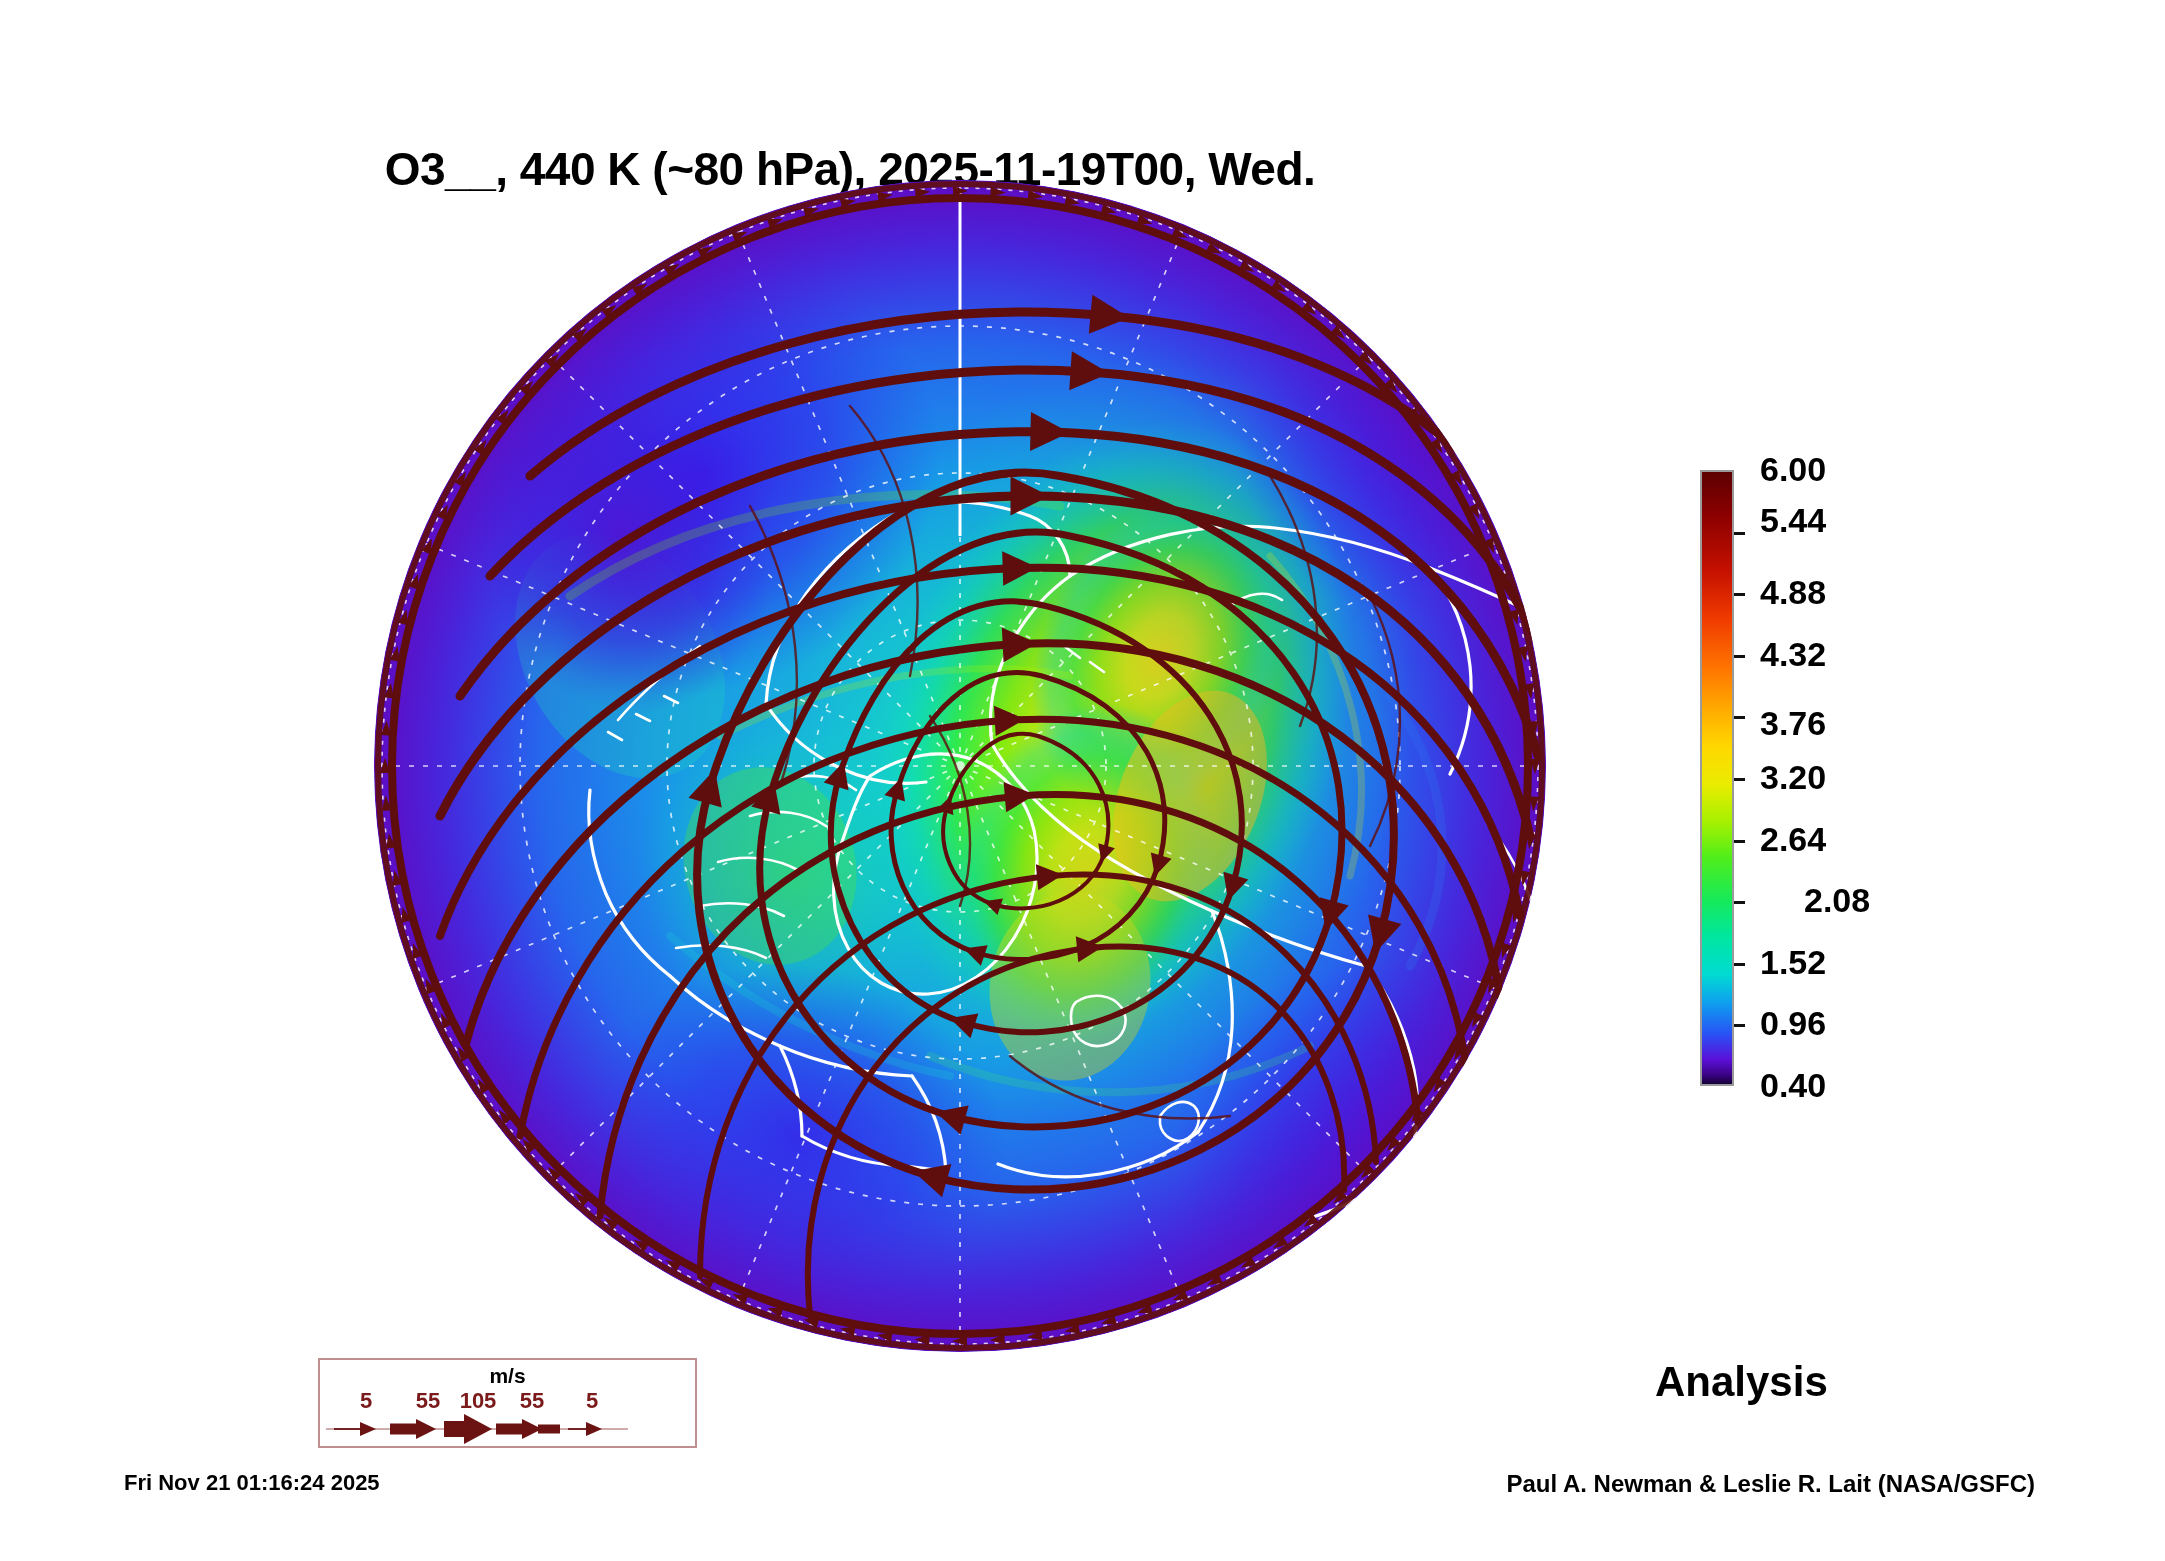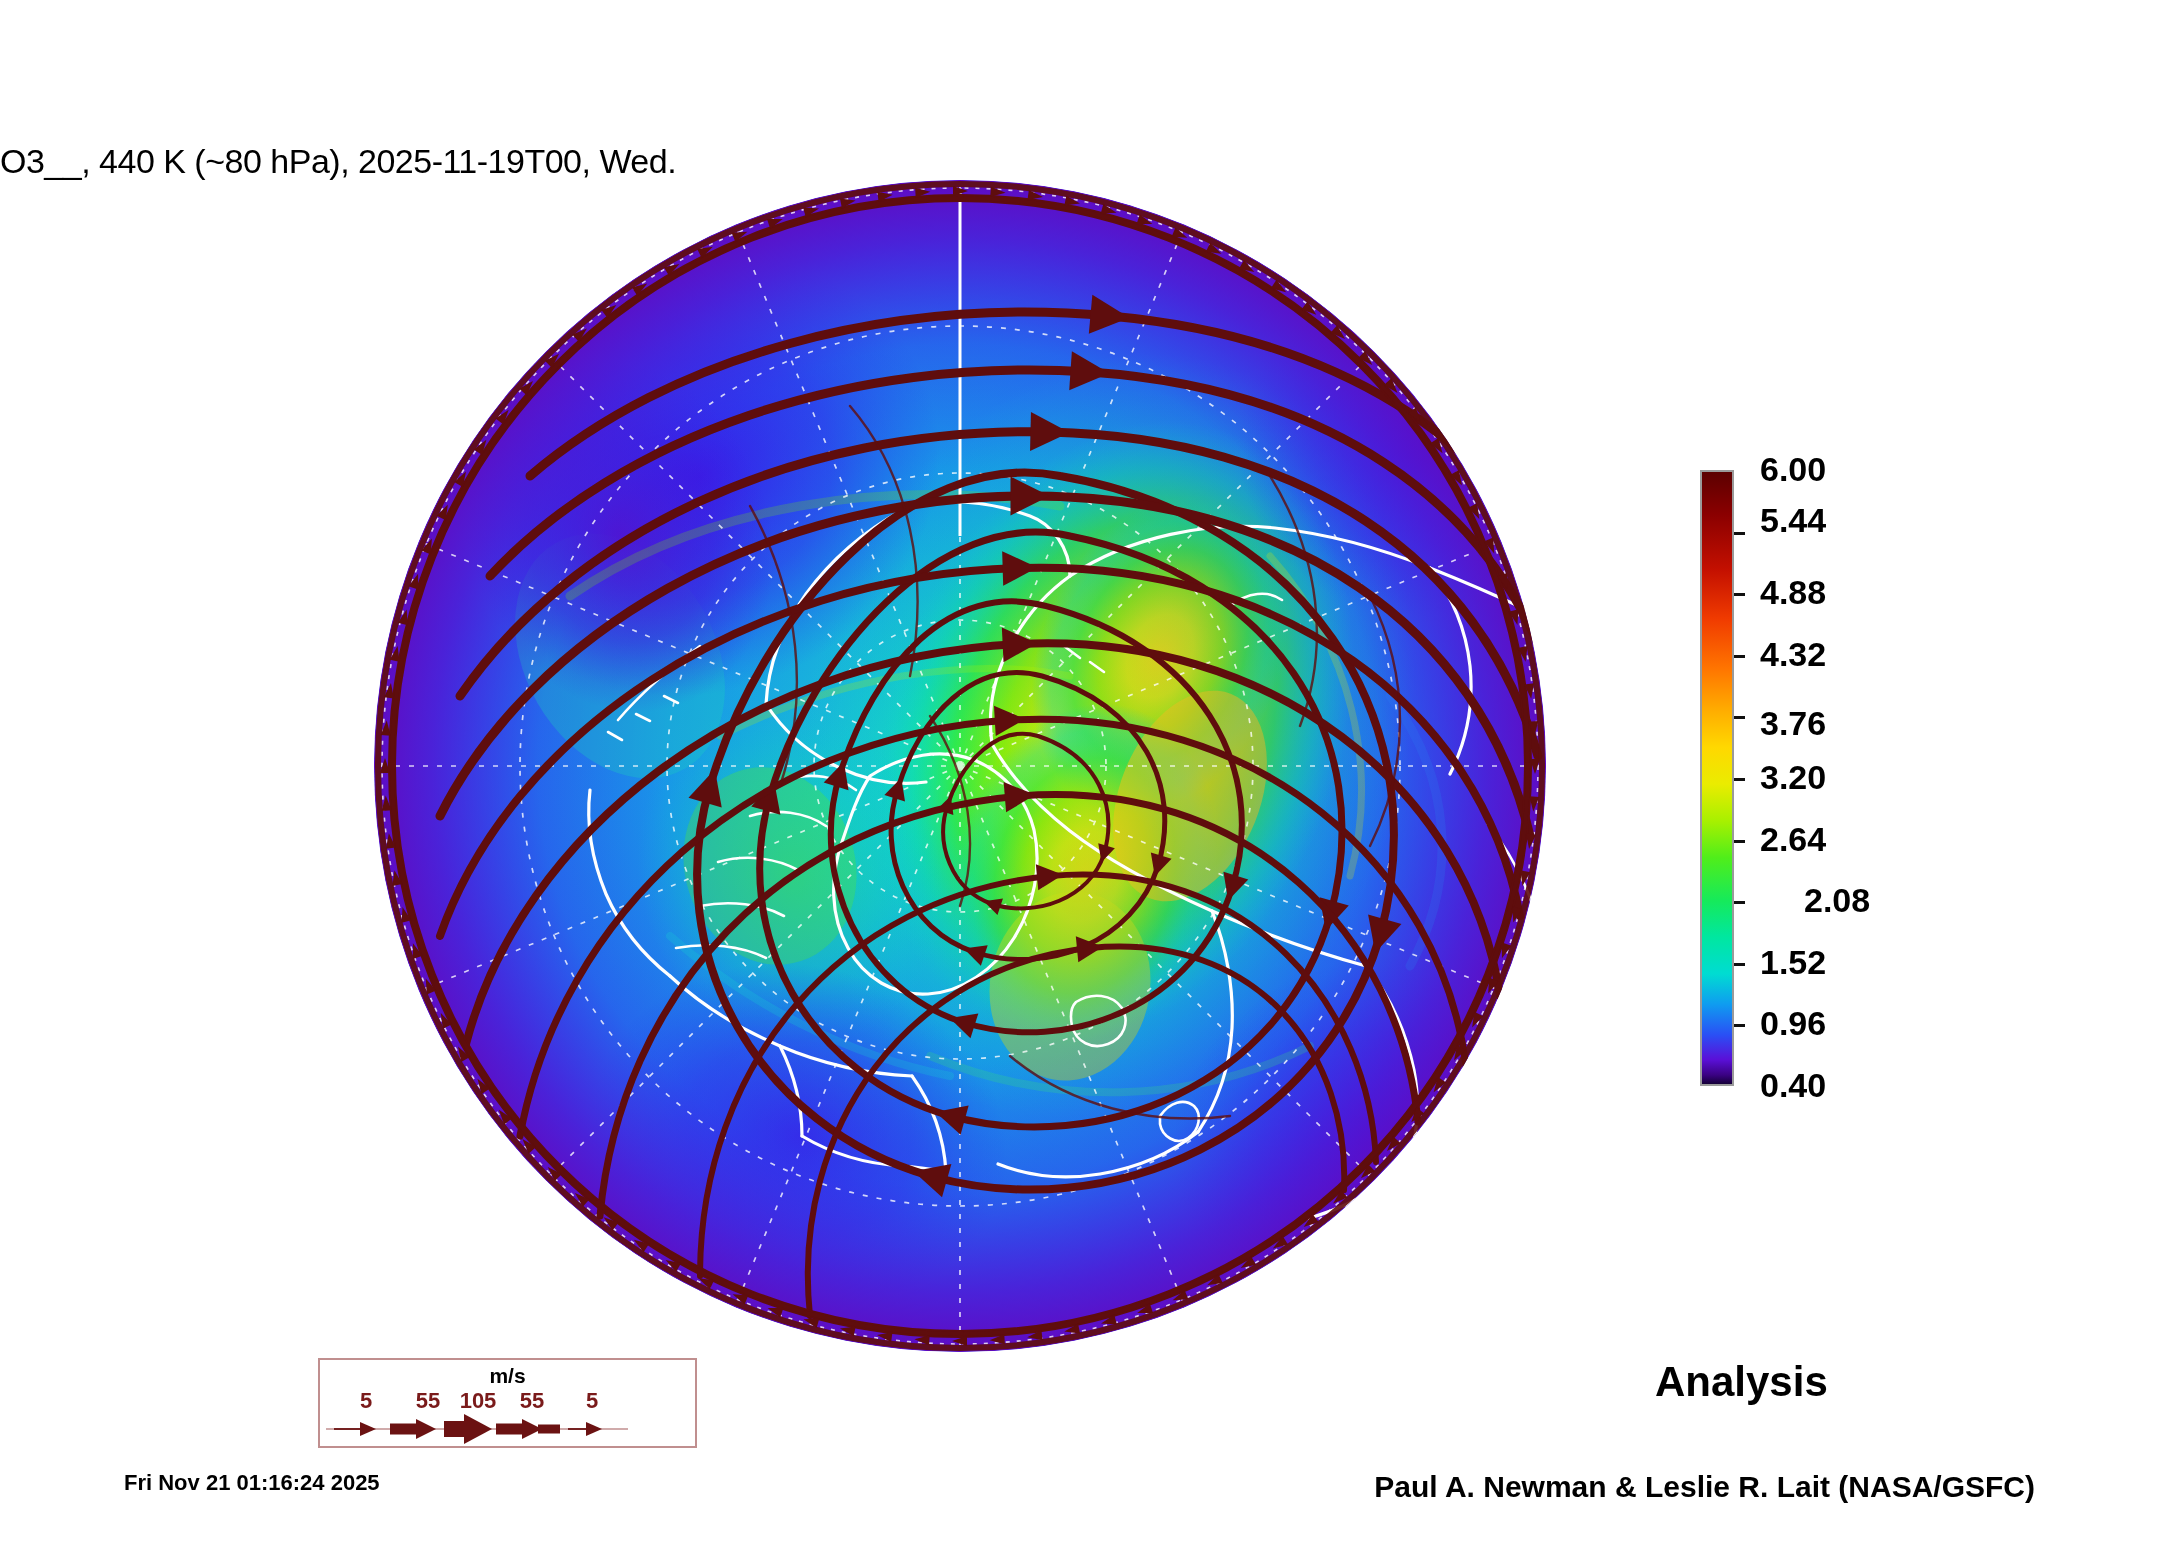--- a/index.html
+++ b/index.html
@@ -14,23 +14,23 @@
     font-family: "Liberation Sans", sans-serif;
     overflow: hidden;
   }
 
   
   #plot-title {
     position: absolute;
     left: 0;
     top: 142px;
     width: 1700px;
-    text-align: left;
-    font-size: 34px;
-    font-weight: normal;
+    text-align: center;
+    font-size: 46px;
+    font-weight: bold;
     color: #000000;
     letter-spacing: -0.5px;
     white-space: nowrap;
   }
 
   
   #map-panel {
     position: absolute;
     left: 370px;
     top: 176px;
@@ -143,21 +143,21 @@
     top: 1470px;
     font-size: 22px;
     font-weight: bold;
     color: #000000;
     white-space: nowrap;
   }
   #credit {
     position: absolute;
     right: 130px;
     top: 1470px;
-    font-size: 30px;
+    font-size: 24px;
     font-weight: bold;
     color: #000000;
     white-space: nowrap;
   }
 </style>
 </head>
 <body>
 
 <div id="plot-title">O3__, 440 K (~80 hPa), 2025-11-19T00, Wed.</div>
 

